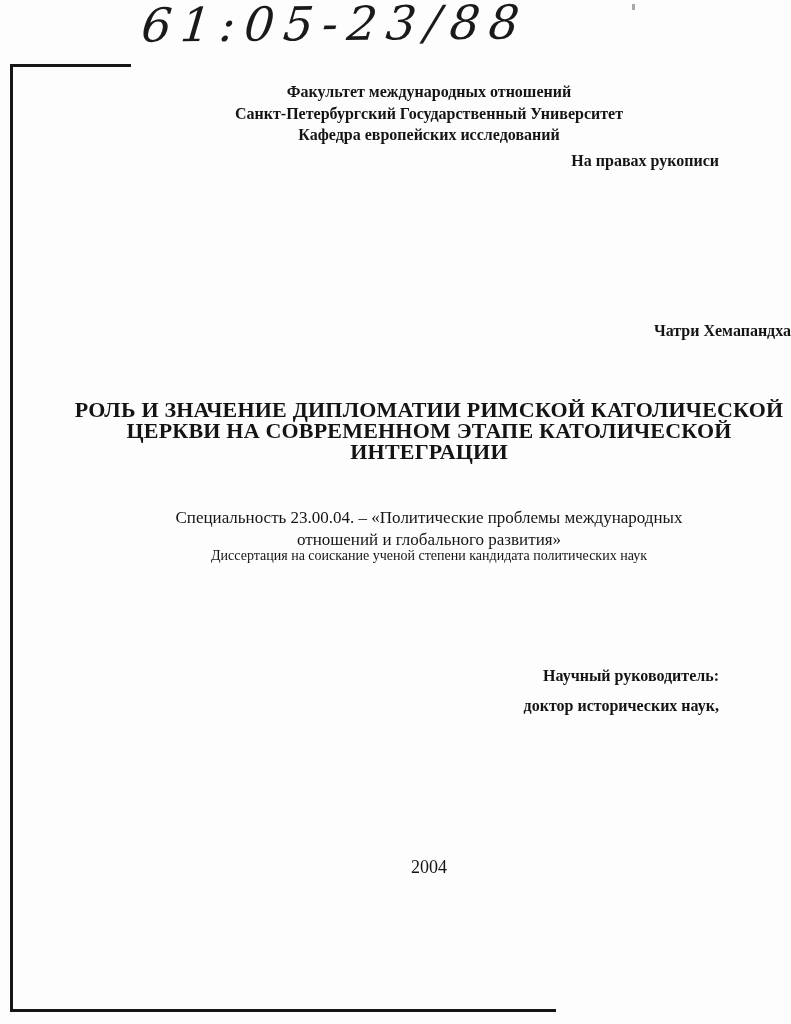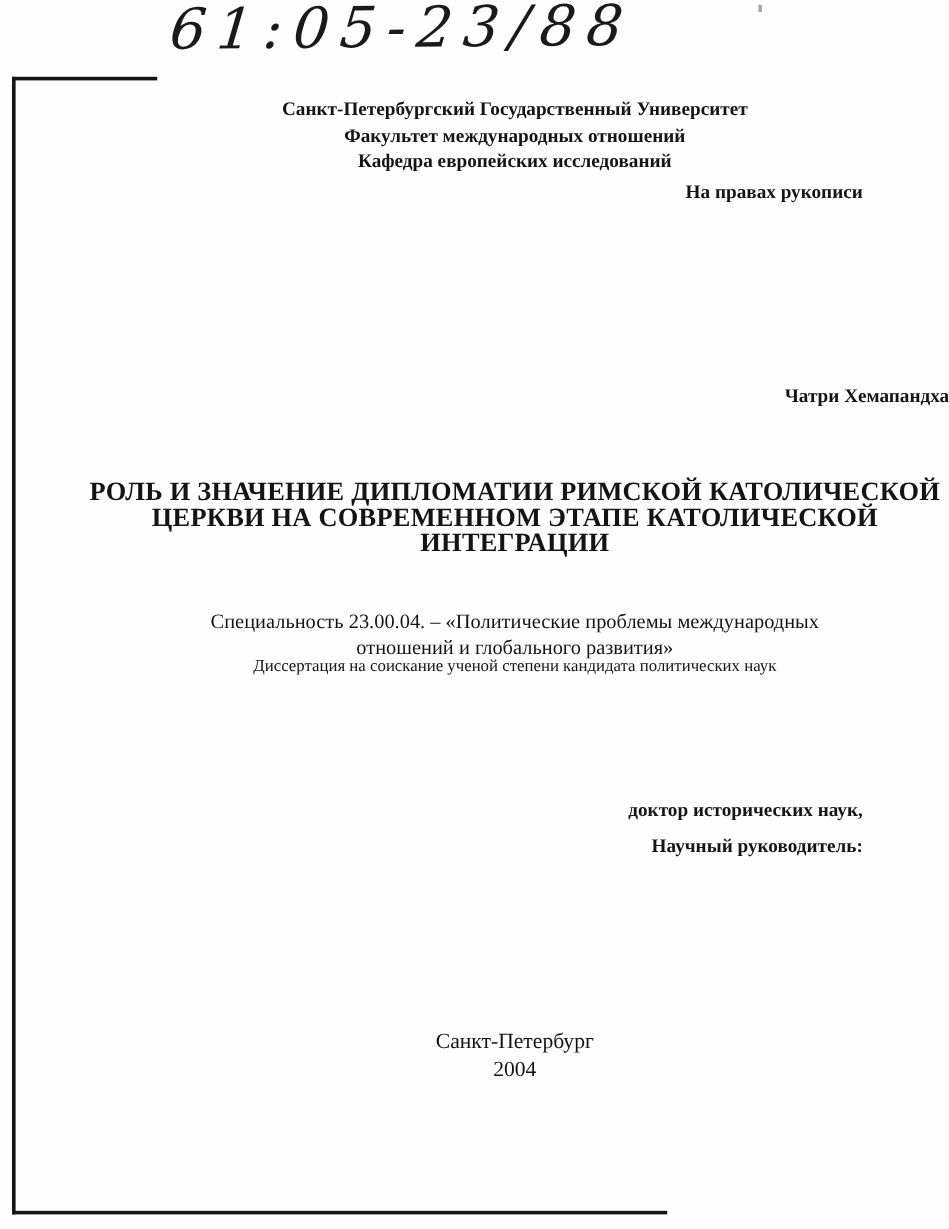--- a/index.html
+++ b/index.html
@@ -95,22 +95,22 @@
 <div class="page">
 
   <div class="scan-line scan-top"></div>
   <div class="scan-line scan-left"></div>
   <div class="scan-line scan-bottom"></div>
   <div class="scan-speck"></div>
 
   <div class="handwriting">61:05-23/88</div>
 
   <div class="centered univ-block">
+    <div>Факультет международных отношений</div>
     <div>Санкт-Петербургский Государственный Университет</div>
-    <div>Факультет международных отношений</div>
     <div>Кафедра европейских исследований</div>
   </div>
 
   <div class="manuscript-note">На правах рукописи</div>
 
   <div class="centered author-name">Чатри Хемапандха</div>
 
   <div class="centered title-block">
     <div>РОЛЬ И ЗНАЧЕНИЕ ДИПЛОМАТИИ РИМСКОЙ КАТОЛИЧЕСКОЙ</div>
     <div>ЦЕРКВИ НА СОВРЕМЕННОМ ЭТАПЕ КАТОЛИЧЕСКОЙ</div>
@@ -118,22 +118,21 @@
   </div>
 
   <div class="centered specialty-block">
     <div>Специальность 23.00.04. – «Политические проблемы международных</div>
     <div>отношений и глобального развития»</div>
   </div>
 
   <div class="centered dissertation-line">Диссертация на соискание ученой степени кандидата политических наук</div>
 
   <div class="supervisor-block">
+    <div>Научный руководитель:</div>
     <div>доктор исторических наук,</div>
-    <div>Научный руководитель:</div>
   </div>
 
   <div class="centered place-year">
-    <div>Санкт-Петербург</div>
     <div>2004</div>
   </div>
 
 </div>
 
 </body></html>

